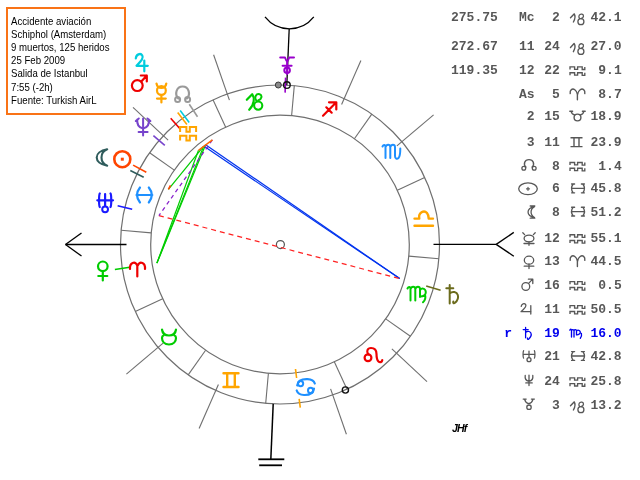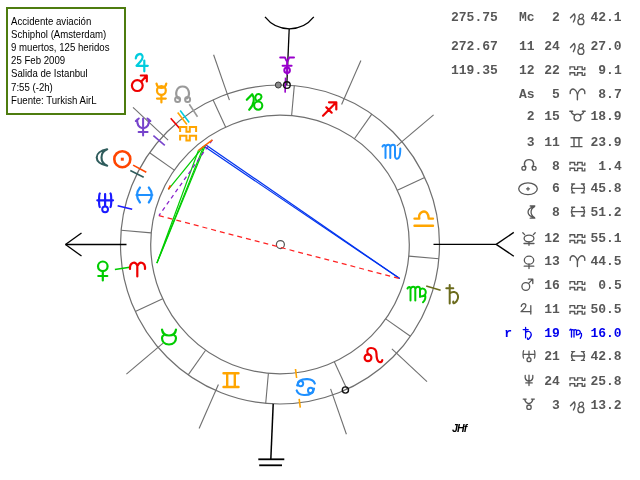--- a/index.html
+++ b/index.html
@@ -1,16 +1,16 @@
 <!DOCTYPE html>
 <html><head>
 <meta charset="utf-8">
 <style>
 html,body{margin:0;padding:0;width:640px;height:480px;background:#fff;overflow:hidden}
-#box{position:absolute;left:6px;top:7px;width:120px;height:108px;border:2px solid #4d7c0f;
+#box{position:absolute;left:6px;top:7px;width:120px;height:108px;border:2px solid #f97316;
 box-sizing:border-box;background:#fff;overflow:hidden}
 #box div{font-family:"Liberation Sans",sans-serif;font-size:11px;line-height:13.2px;color:#000;
 padding-left:3.5px;padding-top:5.5px;white-space:nowrap;transform:scaleX(0.875);transform-origin:0 0}
 svg{position:absolute;left:0;top:0}
 </style>
 </head>
 <body>
 <svg width="640" height="480" viewBox="0 0 640 480">
 <circle cx="280" cy="244.5" r="159.5" fill="none" stroke="#6f6f6f" stroke-width="1.2"></circle>
 <circle cx="280" cy="244.5" r="129.3" fill="none" stroke="#6f6f6f" stroke-width="1.2"></circle>

